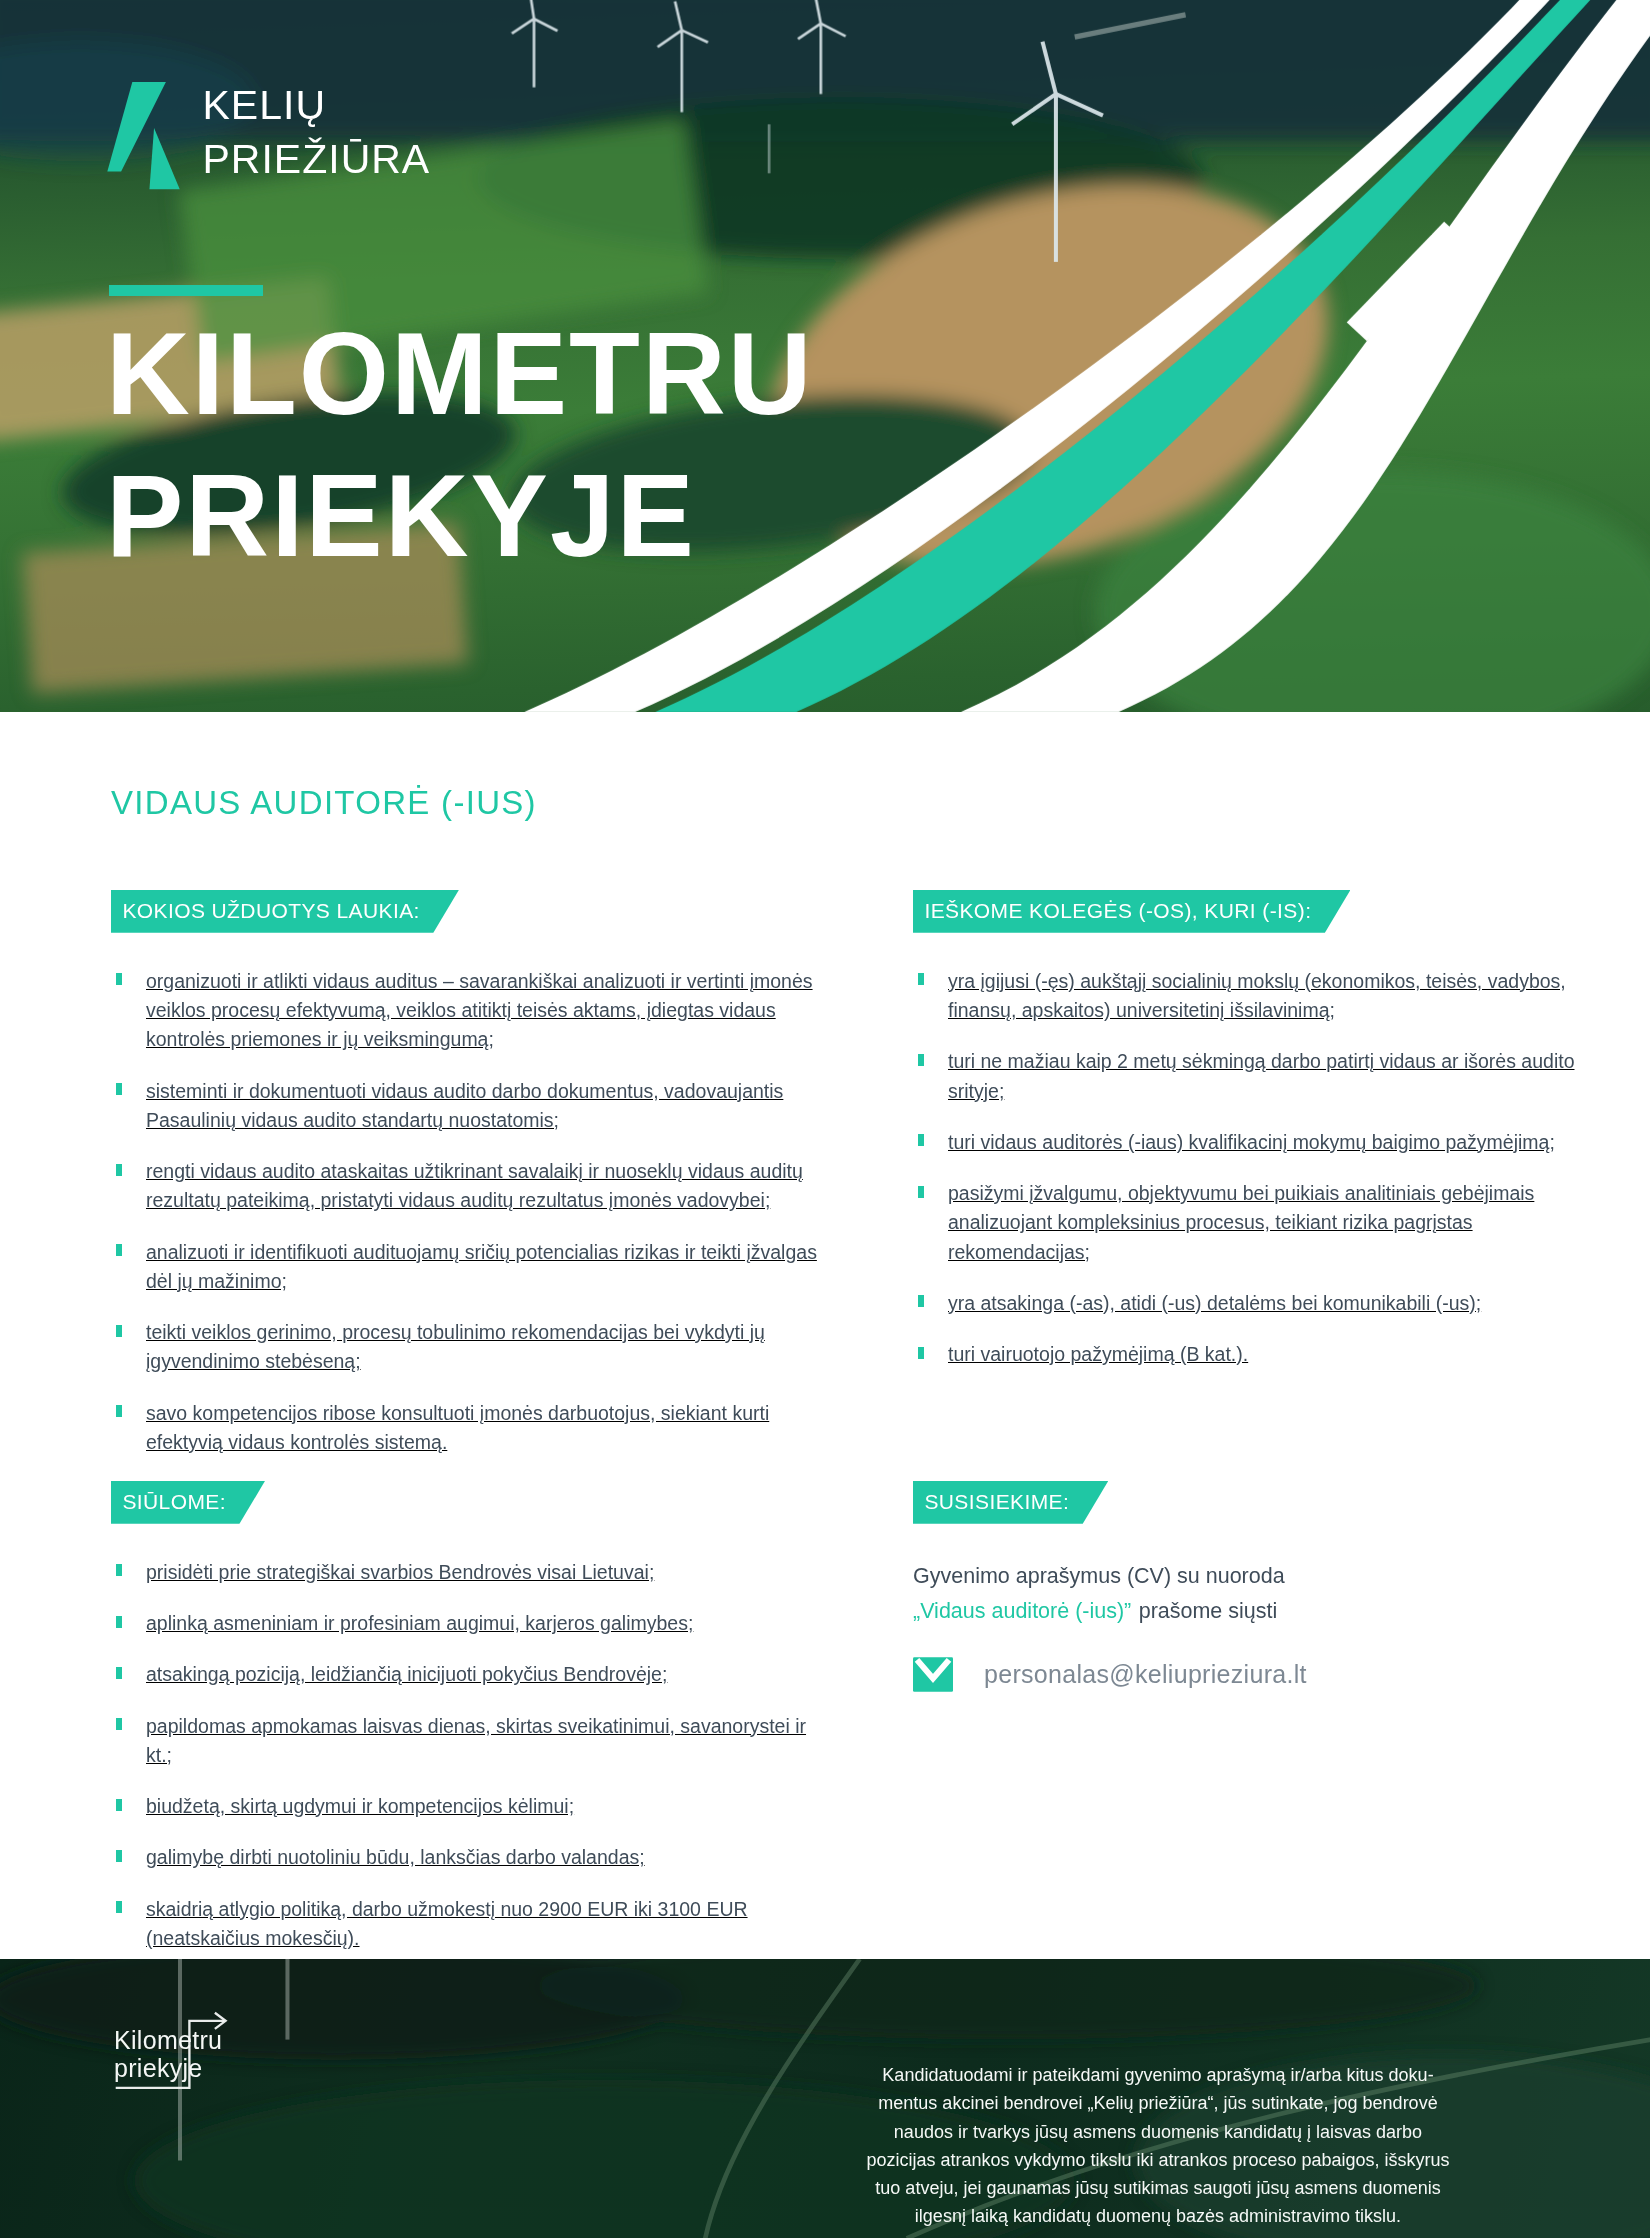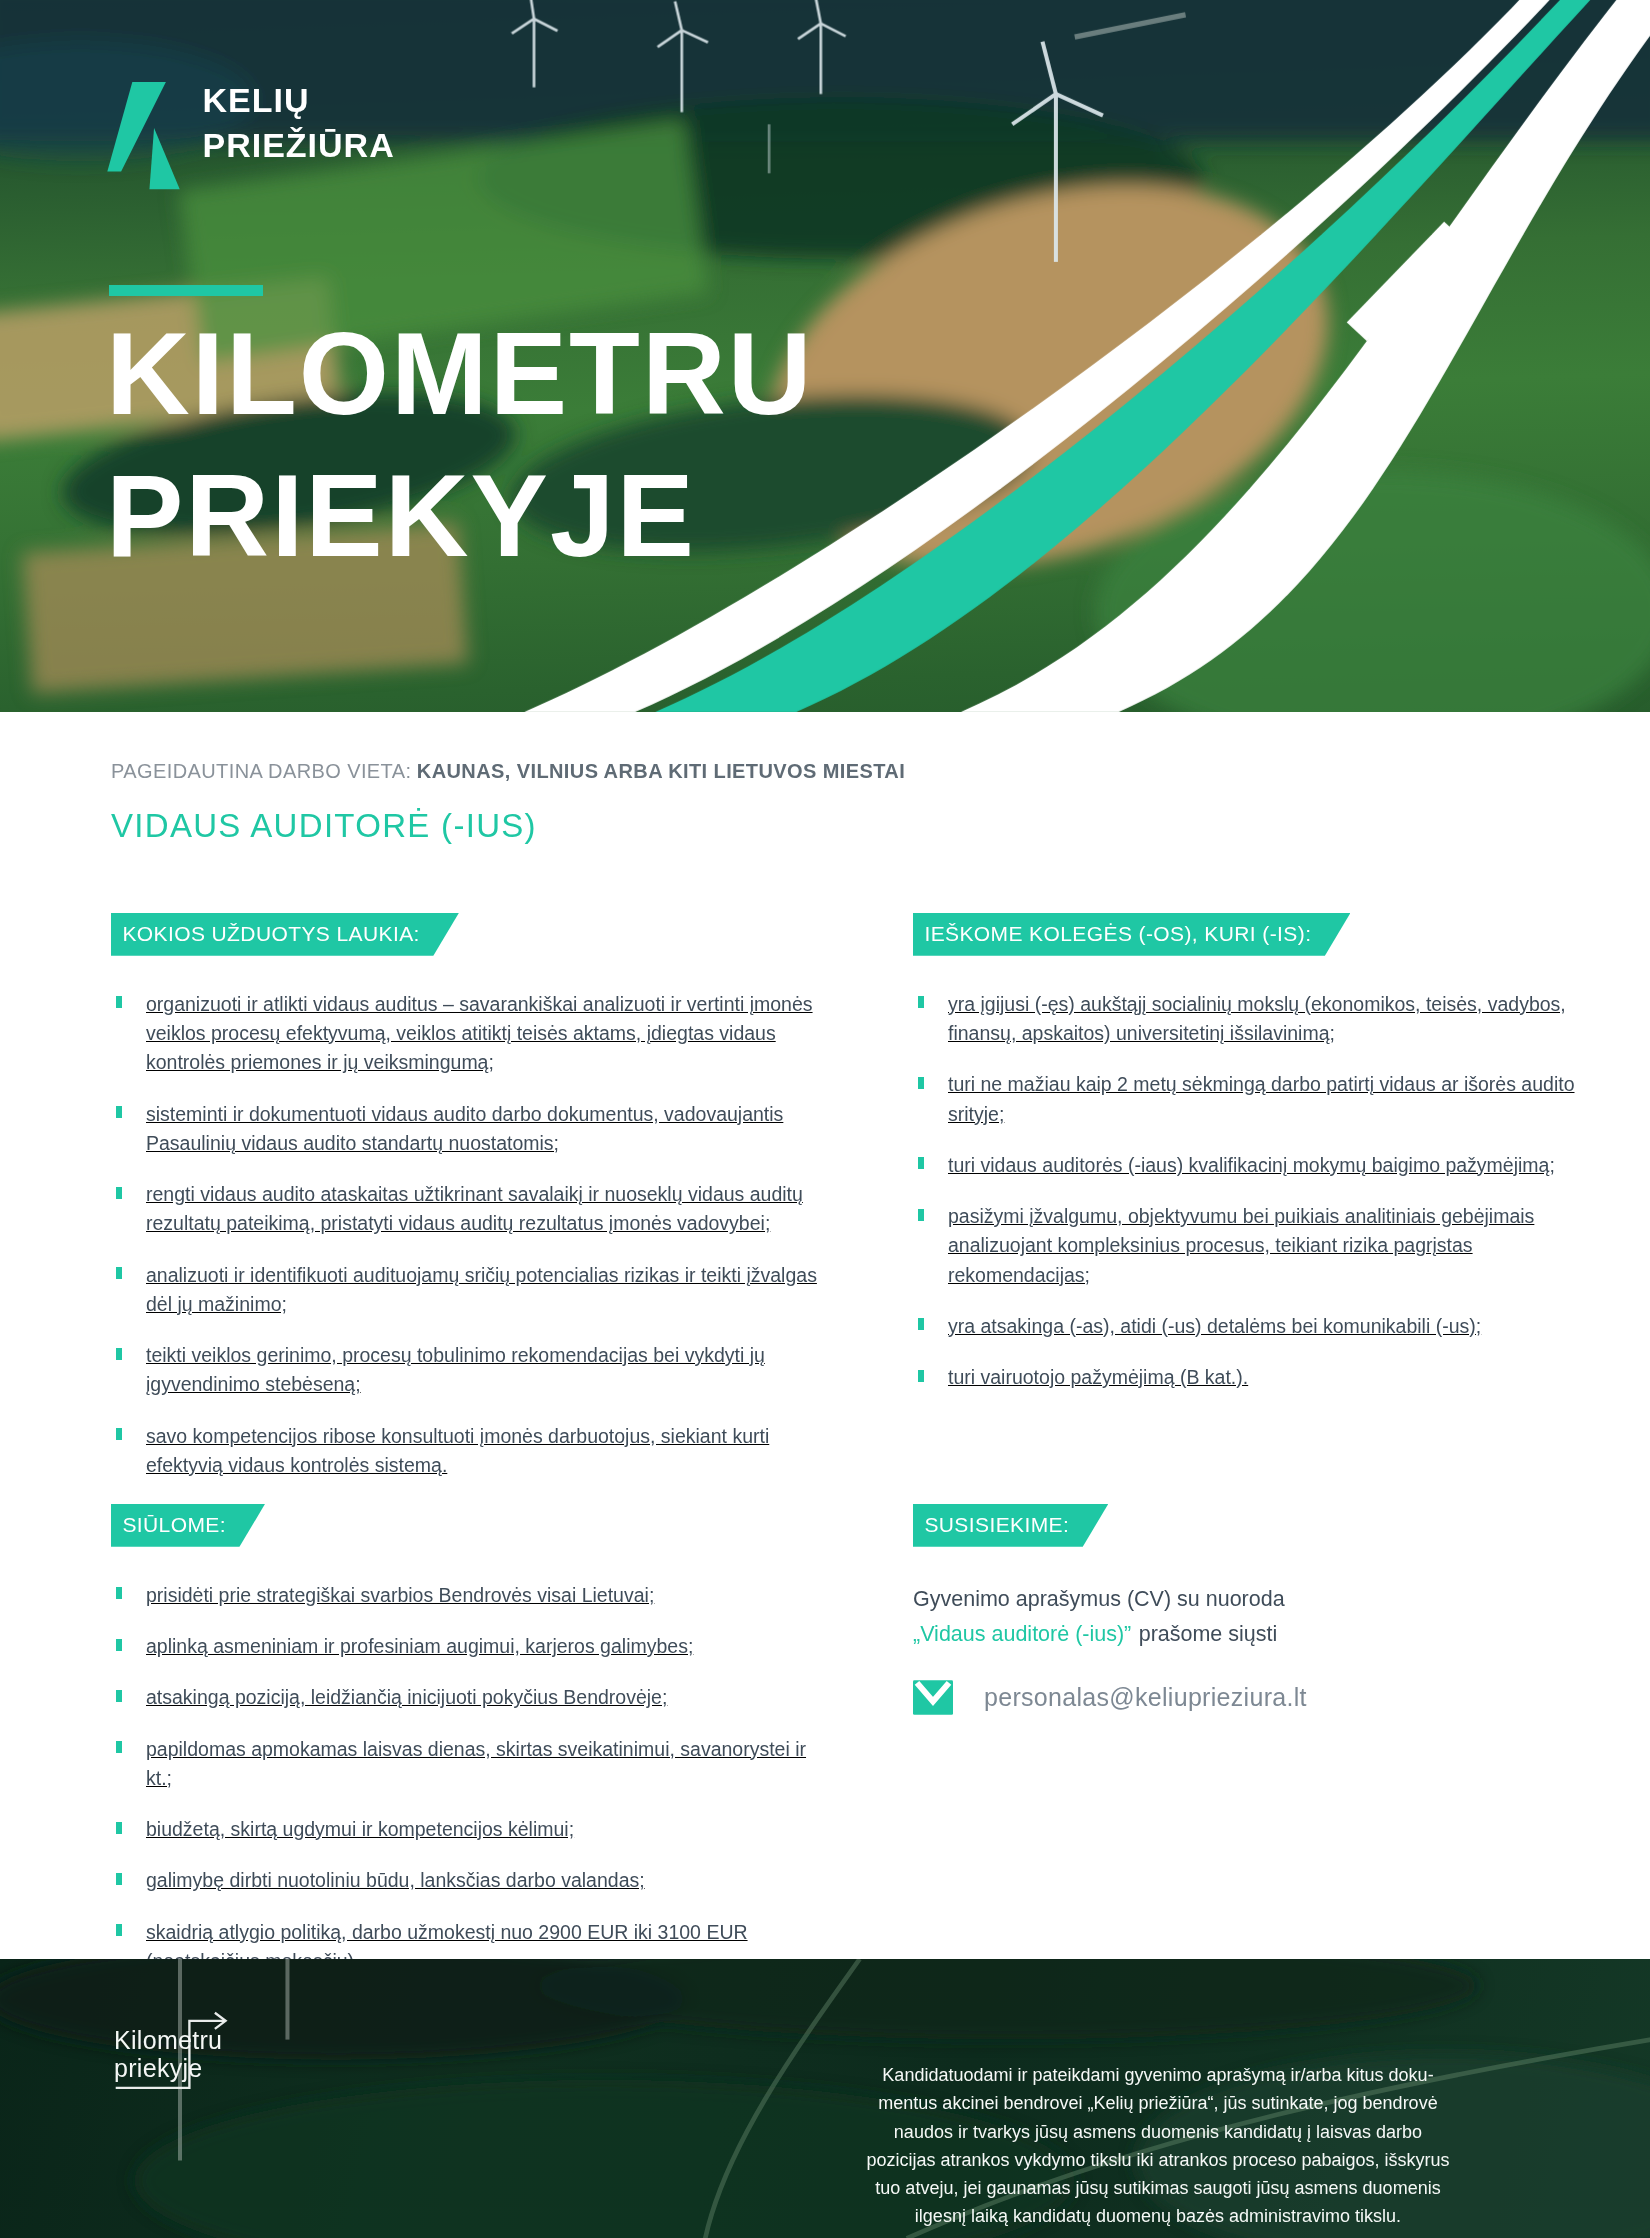--- a/index.html
+++ b/index.html
@@ -13,21 +13,21 @@
 
   
   .hero{
     position:relative;width:1651px;height:712px;overflow:hidden;
     background:linear-gradient(178deg,#12302c 0%,#173c2e 9%,#27592f 22%,#356f34 38%,#3b7d38 56%,#336f33 76%,#2a622e 92%,#275d2c 100%);
   }
   .hero svg.scene{position:absolute;inset:0;display:block;}
   .hero-logo{position:absolute;left:106px;top:78px;display:flex;align-items:flex-start;gap:17.5px;}
   .hero-logo .mark{width:79px;height:116px;}
   .hero-logo .brand-text{
-    color:#ffffff;font-weight:700;font-size:34px;line-height:1.32;letter-spacing:1px;
+    color:#ffffff;font-weight:400;font-size:41px;line-height:1.32;letter-spacing:1px;
   }
   .accent-dash{position:absolute;left:109px;top:285px;width:154px;height:11.4px;background:var(--teal);}
   .hero-h1{
     position:absolute;left:106px;top:304px;
     color:#ffffff;font-weight:700;font-size:116px;line-height:1.22;letter-spacing:2px;
   }
 
   :root{
     --teal:#1fc7a4;
     --ink:#3f4c59;
@@ -165,21 +165,20 @@
 
     <div class="accent-dash"></div>
 
     <h1 class="hero-h1" style="margin:0;">
       <div>KILOMETRU</div>
       <div>PRIEKYJE</div>
     </h1>
   </header>
 
   <main class="content">
-    <p class="location"><span>PAGEIDAUTINA DARBO VIETA:</span><span class="value">KAUNAS, VILNIUS ARBA KITI LIETUVOS MIESTAI</span></p>
 
     <h2 class="job-title">VIDAUS AUDITORĖ (-IUS)</h2>
 
     <div class="grid">
 
       <section class="row1">
         <div class="sec-title">KOKIOS UŽDUOTYS LAUKIA:</div>
         <ul class="bullets">
           <li><span class="bullet"></span><span>organizuoti ir atlikti vidaus auditus – savarankiškai analizuoti ir vertinti įmonės veiklos procesų efektyvumą, veiklos atitiktį teisės aktams, įdiegtas vidaus kontrolės priemones ir jų veiksmingumą;</span></li>
           <li><span class="bullet"></span><span>sisteminti ir dokumentuoti vidaus audito darbo dokumentus, vadovaujantis Pasaulinių vidaus audito standartų nuostatomis;</span></li>

